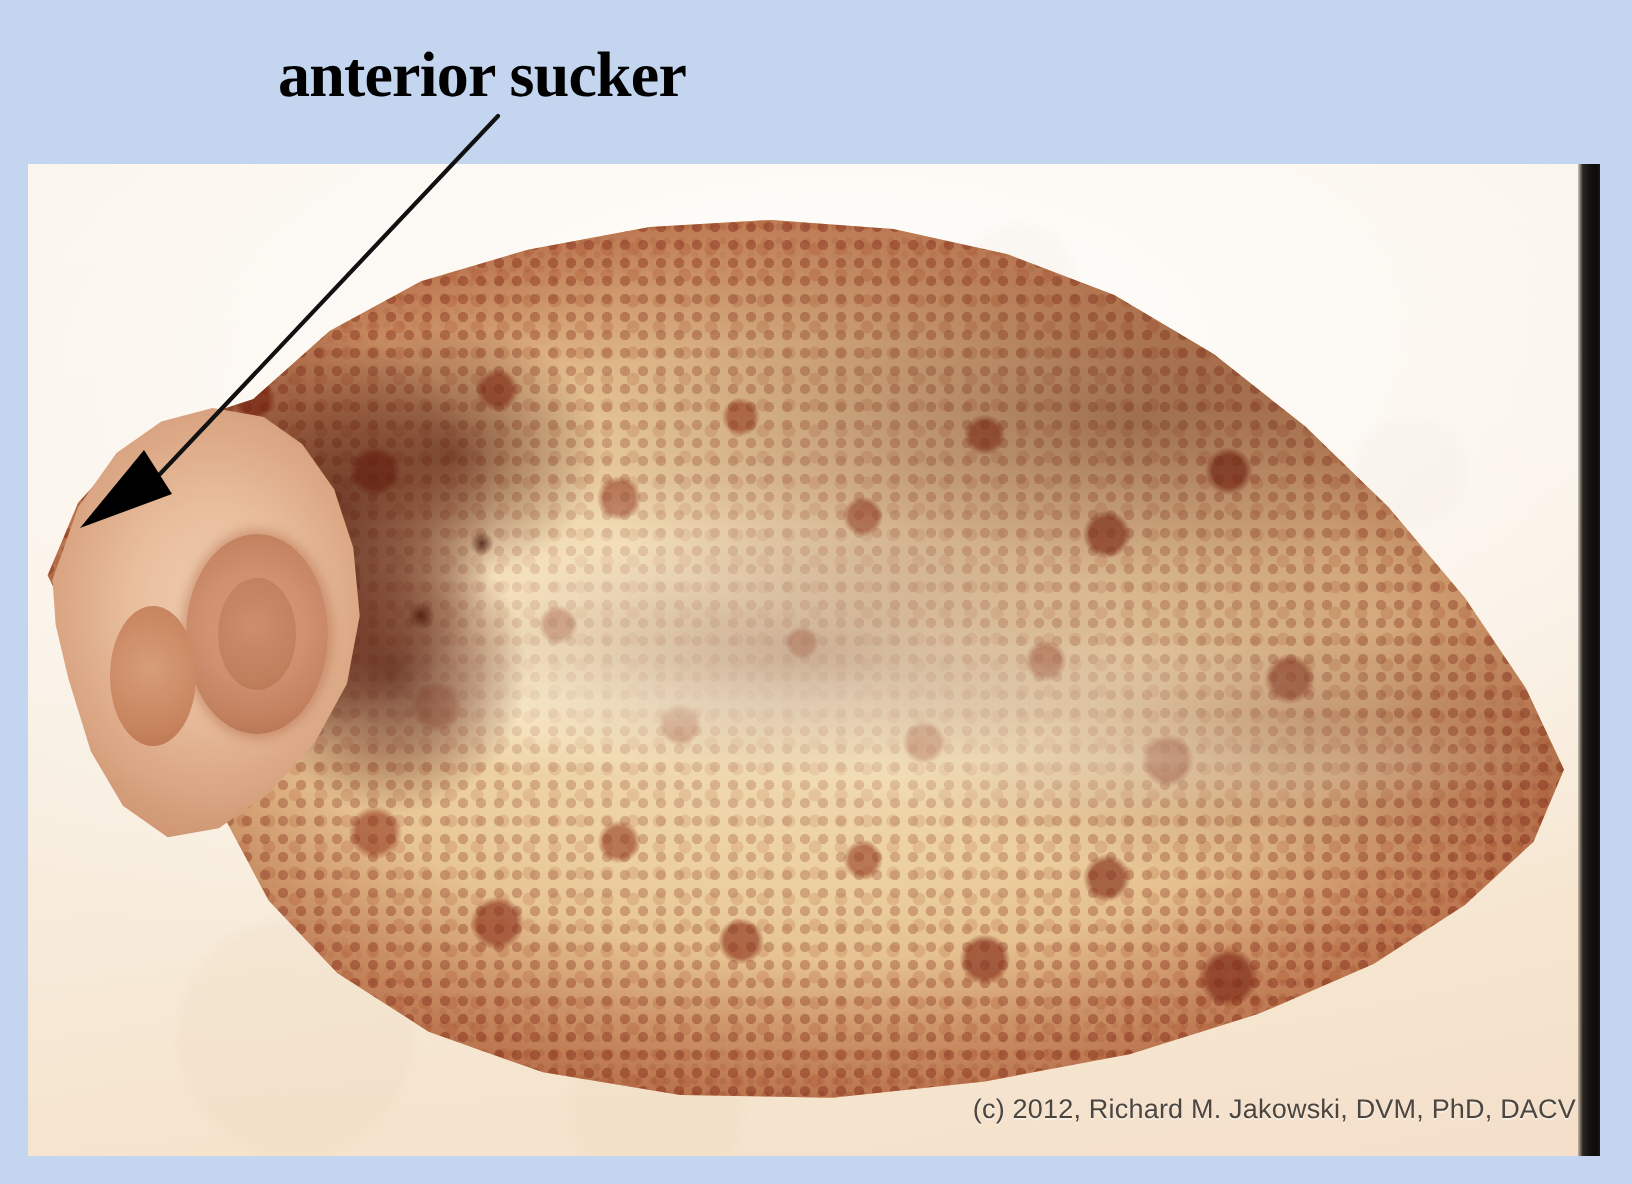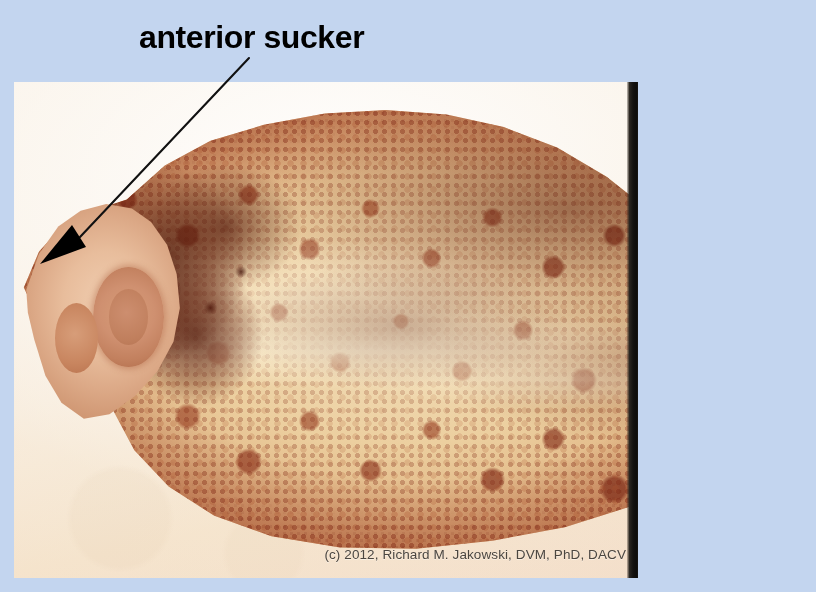--- a/index.html
+++ b/index.html
@@ -18,21 +18,21 @@
     width: 816px;
     height: 592px;
     background: #c3d5ef;
   }
 
   
   #annotation-label {
     position: absolute;
     left: 139px;
     top: 21px;
-    font-family: Liberation Sans, sans-serif;
+    font-family: Liberation Serif, serif;
     font-size: 32px;
     font-weight: bold;
     color: #000000;
     letter-spacing: -0.4px;
     white-space: nowrap;
     line-height: 1;
   }
 
   
   #leader-svg {
@@ -42,21 +42,21 @@
     width: 816px;
     height: 592px;
     pointer-events: none;
   }
 
   
   #photo {
     position: absolute;
     left: 14px;
     top: 82px;
-    width: 624px;
+    width: 786px;
     height: 496px;
     overflow: hidden;
     background: #f7f5f1;
   }
 
   
   #photo-base {
     position: absolute;
     inset: 0;
     background:

